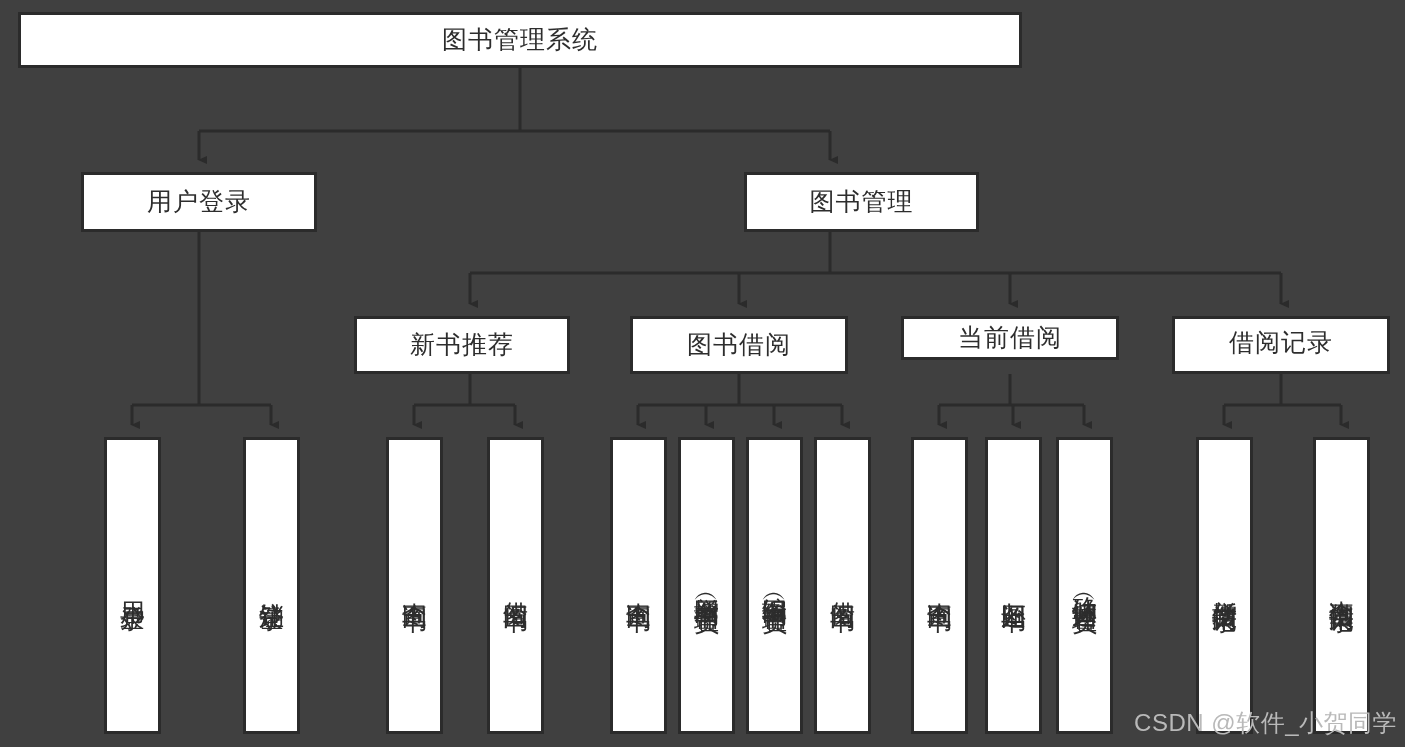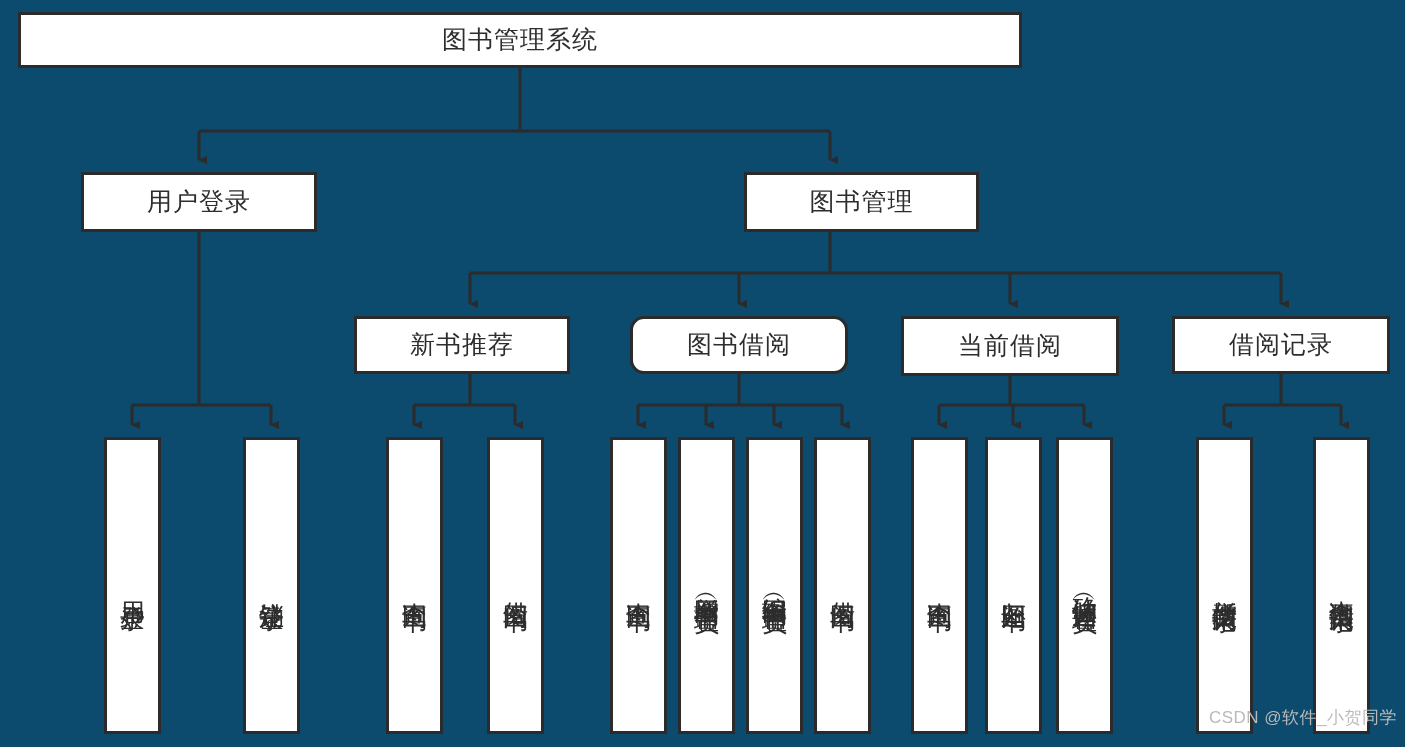--- a/index.html
+++ b/index.html
@@ -10,21 +10,21 @@
   body {
     width: 1405px;
     height: 747px;
     font-family: "Liberation Sans", "DejaVu Sans", sans-serif;
     overflow: hidden;
   }
   #diagram-root {
     position: relative;
     width: 1405px;
     height: 747px;
-    background: #0c4a6e;
+    background: #404040;
   }
   svg.connector-layer {
     position: absolute;
     left: 0;
     top: 0;
     width: 1405px;
     height: 747px;
     pointer-events: none;
   }
   .node-box {
@@ -57,22 +57,22 @@
     display: block;
     text-align: center;
   }
   .node-label {
     display: block;
     white-space: pre-line;
   }
   #watermark {
     position: absolute;
     right: 8px;
-    bottom: 18px;
-    font-size: 17px;
+    bottom: 8px;
+    font-size: 24px;
     color: #b9b9b9;
     letter-spacing: 0.5px;
     white-space: nowrap;
     user-select: none;
   }
 </style>
 </head>
 <body>
 
 <div id="diagram-root">
@@ -148,27 +148,27 @@
         <span class="node-label">用户登录</span>
       </div>
       <div class="node-box horizontal" style="left: 744px; top: 172px; width: 235px; height: 60px;">
         <span class="node-label">图书管理</span>
       </div>
     </div>
   <div id="level3-nodes">
       <div class="node-box horizontal" style="left: 354px; top: 316px; width: 216px; height: 58px;">
         <span class="node-label">新书推荐</span>
       </div>
-      <div class="node-box horizontal" style="left: 630px; top: 316px; width: 218px; height: 58px; border-radius: 14px;">
+      <div class="node-box horizontal" style="left: 630px; top: 316px; width: 218px; height: 58px;">
         <span class="node-label">图书借阅</span>
       </div>
-      <div class="node-box horizontal" style="left: 901px; top: 316px; width: 218px; height: 60px;">
+      <div class="node-box horizontal" style="left: 901px; top: 316px; width: 218px; height: 44px;">
         <span class="node-label">当前借阅</span>
       </div>
-      <div class="node-box horizontal" style="left: 1172px; top: 316px; width: 218px; height: 58px;">
+      <div class="node-box horizontal" style="left: 1172px; top: 316px; width: 218px; height: 58px; font-family: Liberation Mono, monospace;">
         <span class="node-label">借阅记录</span>
       </div>
     </div>
   <div id="leaf-nodes">
       <div class="node-box vertical" style="left: 104px; top: 437px; width: 57px; height: 297px;">
         <span class="node-label">用户登录</span>
       </div>
       <div class="node-box vertical" style="left: 243px; top: 437px; width: 57px; height: 297px;">
         <span class="node-label">注销登录</span>
       </div>

